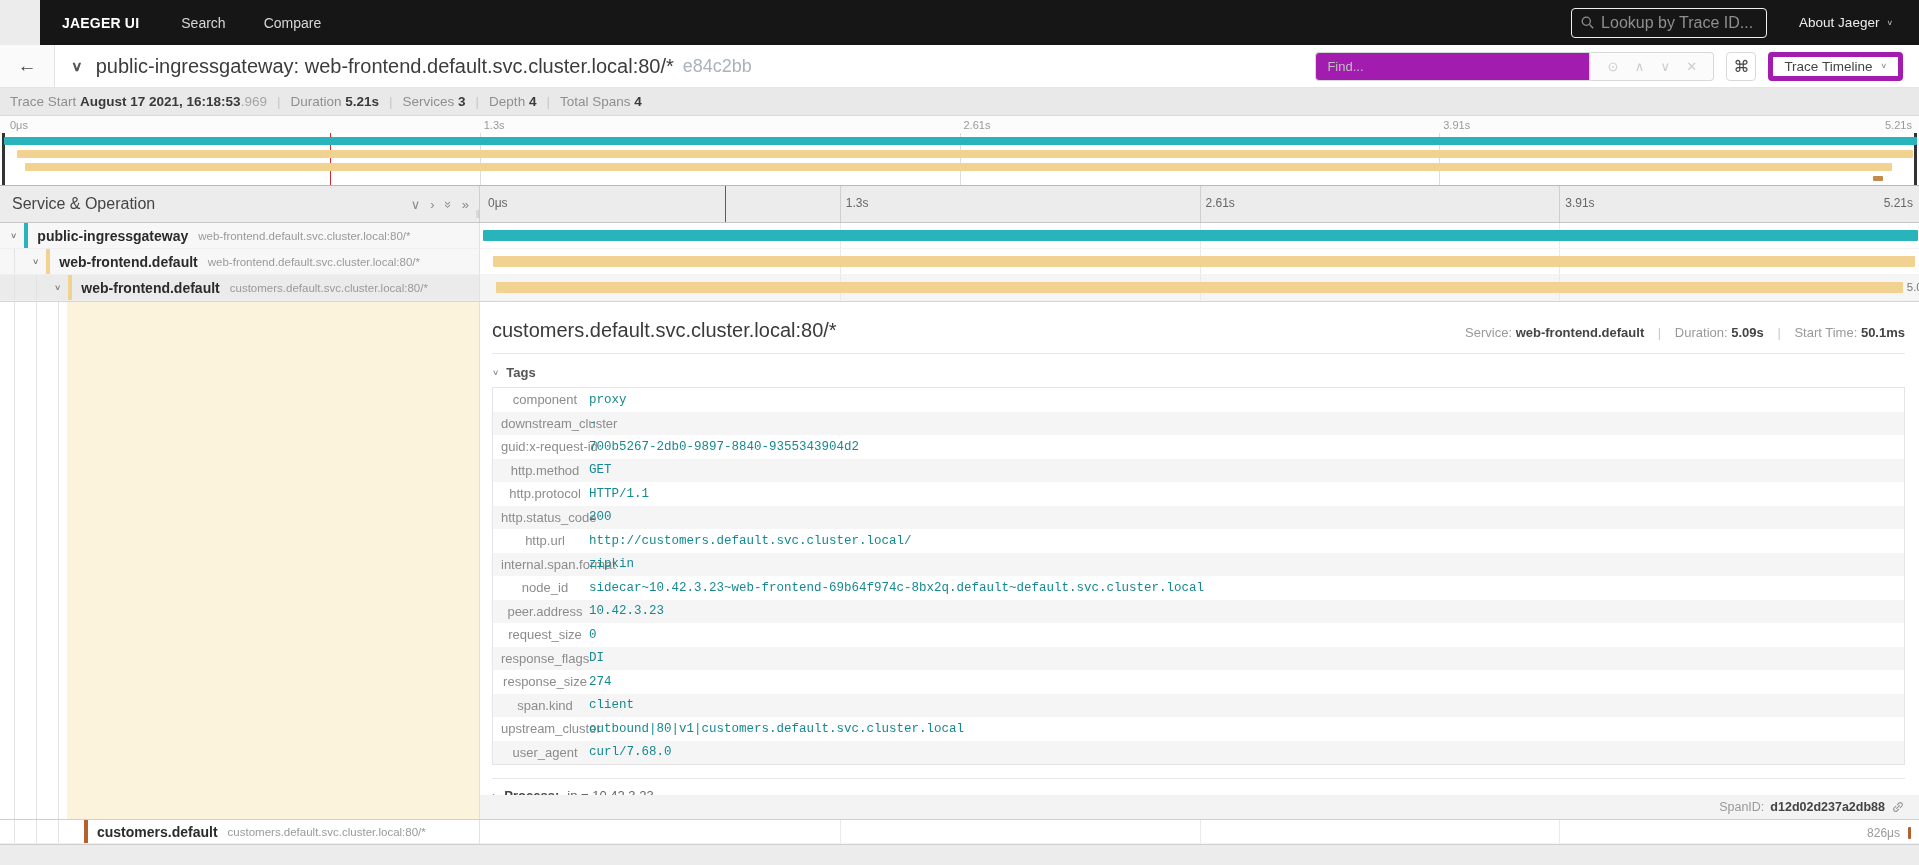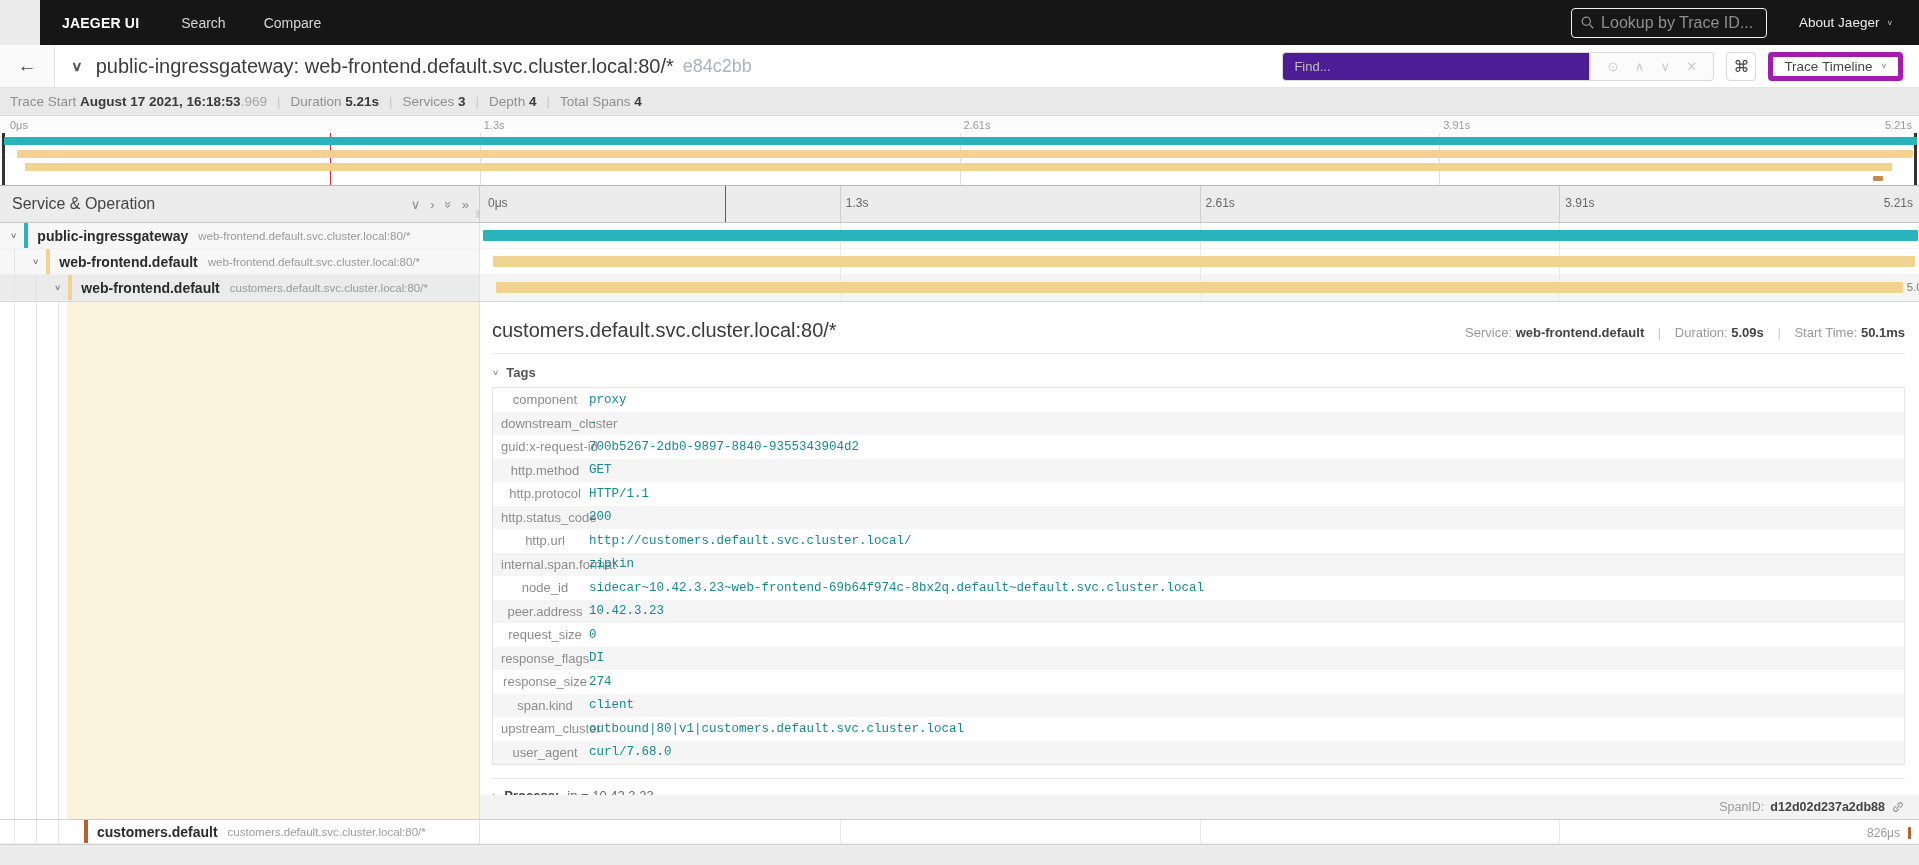--- a/index.html
+++ b/index.html
@@ -22,22 +22,22 @@
   .about { color:#ededed; font-size:13.5px; margin-left:32px; margin-right:26px; display:flex; align-items:center; gap:7px; cursor:pointer; }
   .chev-sm { font-size:9px; color:#bbb; transform:scaleY(.8); }
   
   .trace-bar { height:43px; background:#fff; border-bottom:1px solid #e4e4e4; display:flex; align-items:center; }
   .back-box { width:55px; height:100%; background:#fafafa; border-right:1px solid #e4e4e4;
     display:flex; align-items:center; justify-content:center; font-size:19px; color:#444; cursor:pointer; }
   .title-chev { margin-left:16px; font-size:16px; color:#555; font-weight:bold; cursor:pointer; transform:scaleY(.85); }
   .trace-title { font-size:20px; color:#3c3c3c; margin-left:13px; white-space:nowrap; }
   .trace-id { font-size:18px; color:#aab2bc; margin-left:9px; }
   .find-wrap { margin-left:auto; display:flex; align-items:center; margin-right:16px; }
-  .find-input { width:308px; height:29px; border:1px solid #d9d9d9; border-radius:4px 0 0 4px;
-    background:#4c1d95; display:flex; align-items:center; padding:12px 11px; color:#bfbfbf; font-size:13px; }
+  .find-input { width:275px; height:29px; border:1px solid #d9d9d9; border-radius:4px 0 0 4px;
+    background:#a21caf; display:flex; align-items:center; padding:12px 11px; color:#bfbfbf; font-size:13px; }
   .find-addon { width:124px; height:29px; border:1px solid #d9d9d9; border-left:1px solid #ececec;
     border-radius:0 4px 4px 0; background:#fbfbfb; display:flex; align-items:center;
     justify-content:space-evenly; color:#ccc; font-size:13px; }
   .find-addon span { cursor:pointer; }
   .kbd-btn { width:30px; height:29px; border:1px solid #d9d9d9; border-radius:4px; margin-left:12px;
     display:flex; align-items:center; justify-content:center; font-size:16px; color:#444; background:#fff; cursor:pointer; }
   .view-btn { height:29px; border:5px solid #a21caf; border-radius:4px; margin-left:12px; background:#fff;
     display:flex; align-items:center; gap:8px; padding:0 11px; font-size:13.5px; color:#444; cursor:pointer; }
   
   .summary-bar { height:28px; background:#e9e9e9; border-bottom:1px solid #dadada;

